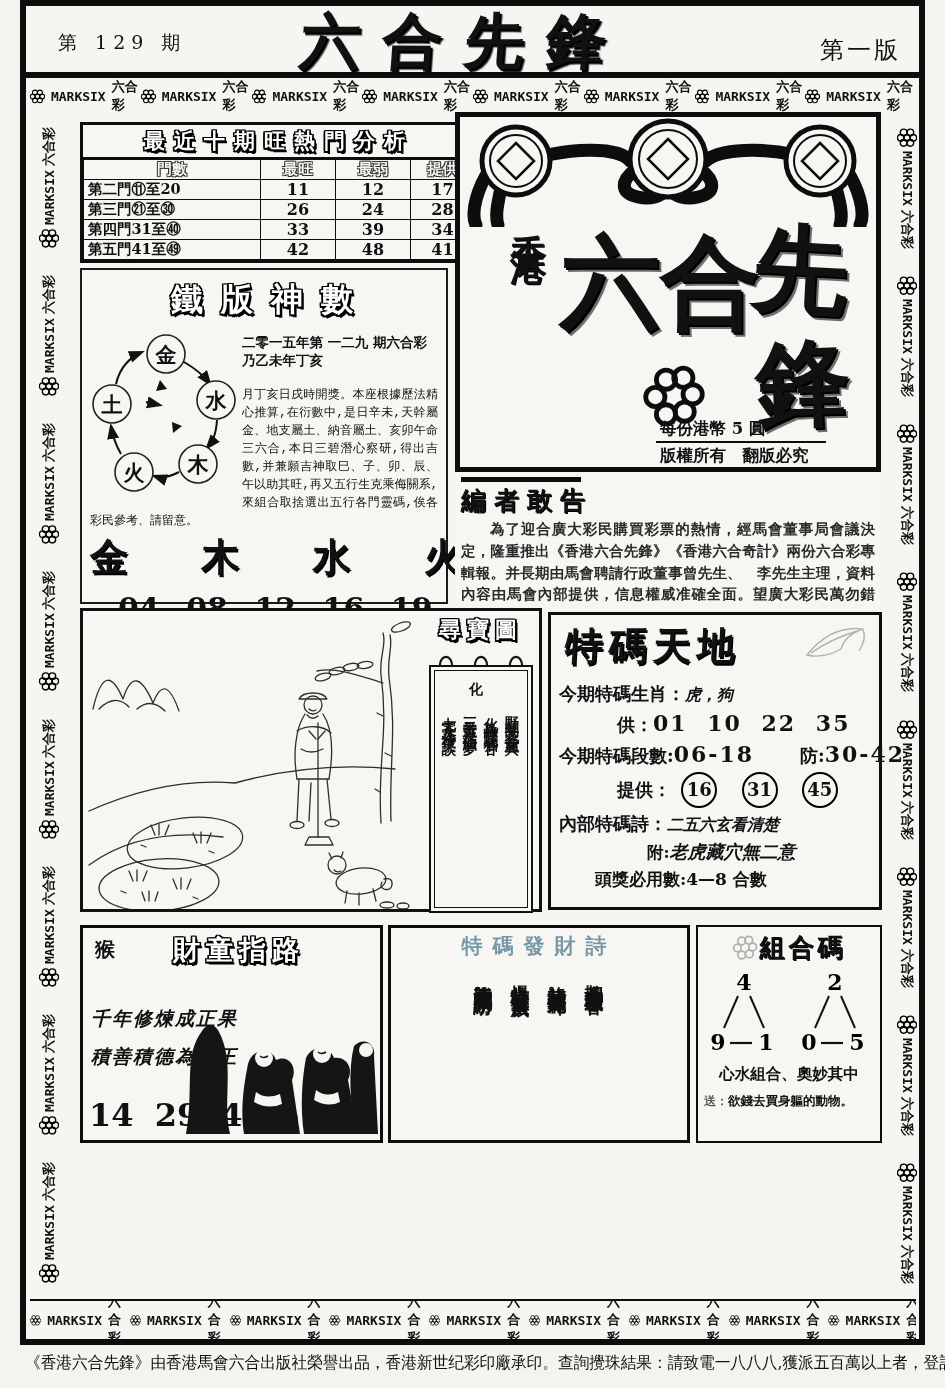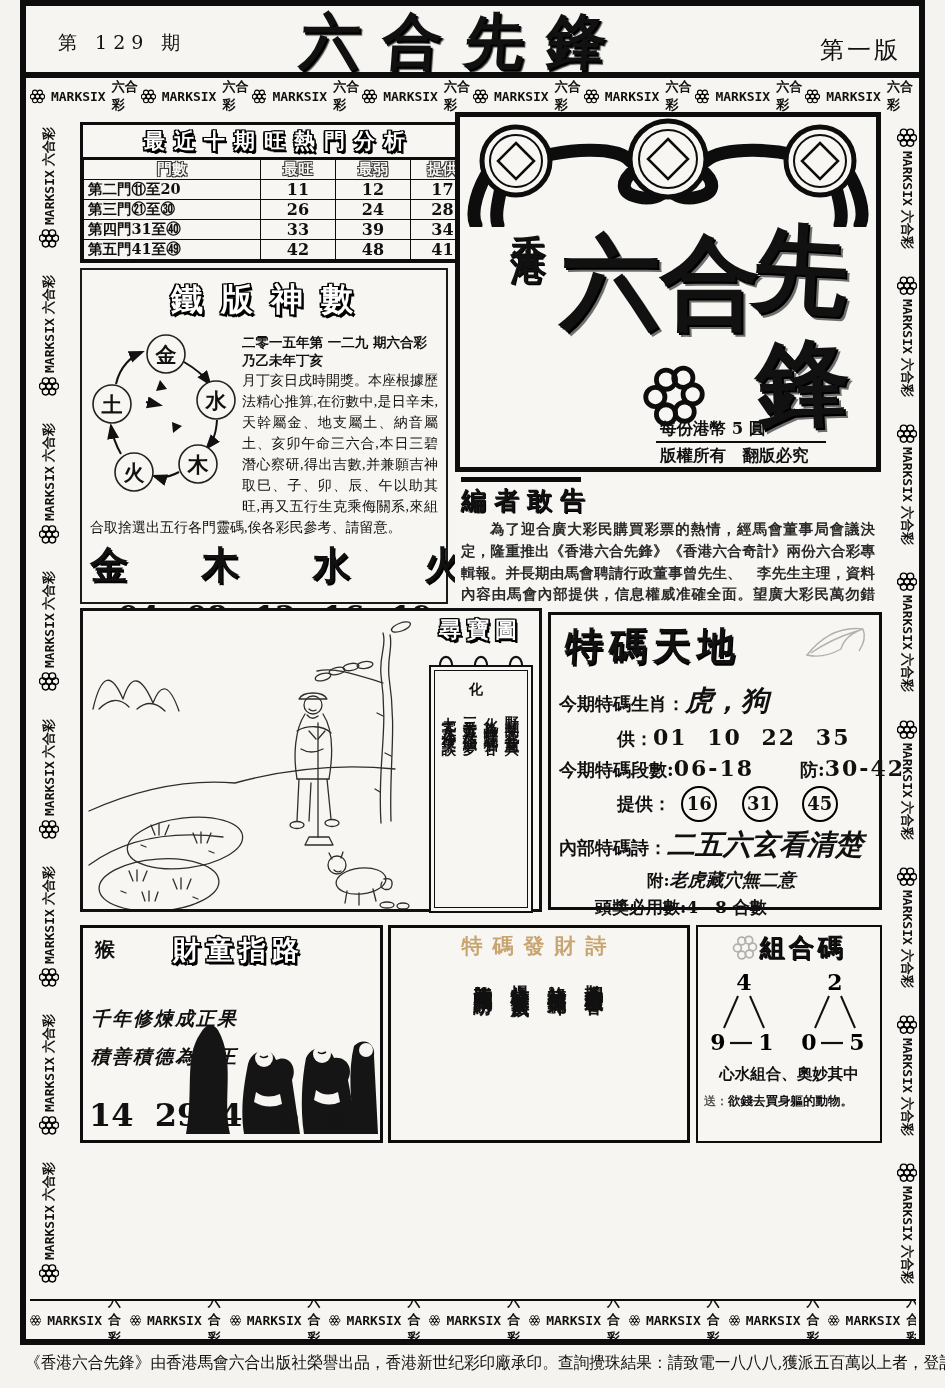--- a/index.html
+++ b/index.html
@@ -39,21 +39,21 @@
   #hot td,#hot th{border:1.5px solid #0d0d0d;padding:0 4px;height:19px;font-size:15px;}
   #hot th{font-weight:bold;}
   #hot .gate{font-size:14.5px;text-align:left;font-weight:bold;}
   #hot .num{text-align:center;font-weight:bold;font-size:16px;}
 
   
   #iron{left:80px;top:268px;width:368px;height:336px;border:2px solid #1a1a1a;padding:4px 8px;}
   #iron .title{text-align:center;font-size:32px;letter-spacing:18px;padding:4px 0 2px 14px;}
   #iron .diagram{float:left;width:150px;height:182px;margin:4px 2px 0 0;}
   #iron .dateline{font-family:"DejaVu Serif",serif;font-size:13.5px;font-weight:bold;margin-top:10px;}
-  #iron .body{font-family:Liberation Serif, serif;font-size:14px;line-height:1.5;text-align:justify;}
+  #iron .body{font-family:Liberation Mono, monospace;font-size:12px;line-height:1.5;text-align:justify;margin-top:16px;}
   #iron .elems{clear:both;text-align:center;font-size:38px;font-weight:bold;letter-spacing:30px;margin-top:2px;text-shadow:1.5px 1.5px 0 #000;white-space:nowrap;}
   #iron .nums{font-family:"DejaVu Serif",serif;font-size:30px;font-weight:bold;word-spacing:16px;padding-left:28px;margin-top:8px;}
 
   
   #logo{left:455px;top:112px;width:426px;height:360px;border:5px solid #0d0d0d;}
   #logo .banner{position:absolute;left:0;top:0;width:416px;height:110px;}
   #logo .region{position:absolute;left:44px;top:88px;writing-mode:vertical-rl;font-size:36px;font-weight:bold;letter-spacing:14px;font-family:"DejaVu Serif",serif;text-shadow:1px 1px 0 #000;}
   .logoch{position:absolute;font-weight:bold;font-family:"DejaVu Serif",serif;text-shadow:2px 2px 0 #000,4px 4px 0 rgba(0,0,0,.55);}
   #lg1{left:100px;top:100px;font-size:100px;}
   #lg2{left:200px;top:100px;font-size:100px;}
@@ -79,39 +79,39 @@
   #treasure .panel{border:2px solid #111;height:238px;margin-top:-4px;padding:3px;background:#f7f6f2;}
   #treasure .panel-in{border:1.5px solid #111;height:100%;box-sizing:border-box;position:relative;padding-top:34px;}
   #treasure .hint{position:absolute;top:10px;left:34px;font-size:14px;font-weight:bold;font-family:"DejaVu Serif",serif;}
   #treasure .vpoem{writing-mode:vertical-rl;font-family:"DejaVu Serif",serif;font-size:14.5px;font-weight:bold;line-height:21px;margin:0 auto;height:180px;letter-spacing:4px;}
 
   
   #special{left:548px;top:612px;width:334px;height:298px;border:3px solid #0d0d0d;padding:2px 8px;}
   #special .leaf{position:absolute;right:8px;top:6px;opacity:.65;}
   #special .title{font-size:38px;font-weight:bold;letter-spacing:6px;font-family:"DejaVu Serif",serif;text-shadow:1.5px 1.5px 0 #000;transform:skewX(-3deg);padding:4px 0 6px 6px;}
   #special .row{font-family:"DejaVu Serif",serif;font-size:18px;font-weight:bold;margin:4px 0;white-space:nowrap;}
-  #special .brush{font-style:italic;font-size:28px;}
+  #special .brush{font-style:italic;font-size:16px;}
   #special .bignum{font-size:22px;letter-spacing:2px;word-spacing:10px;}
   #special .circ{display:inline-block;width:32px;height:32px;border:2.5px solid #000;border-radius:50%;text-align:center;line-height:32px;font-size:18px;font-weight:bold;margin:0 14px 0 4px;font-style:normal;}
   #special .ctr{padding-left:58px;}
   #special .ctr2{padding-left:88px;font-size:16.5px;}
   #special .ctr3{padding-left:36px;font-size:17px;}
 
   
   #guide{left:80px;top:925px;width:303px;height:218px;border:3px solid #0d0d0d;}
   #guide .zod{position:absolute;left:12px;top:8px;font-size:20px;font-weight:bold;font-family:"DejaVu Serif",serif;}
   #guide .title{position:absolute;left:90px;top:4px;font-size:27px;letter-spacing:6px;}
   #guide .l1{position:absolute;left:8px;top:78px;font-size:19px;font-weight:bold;font-family:"DejaVu Serif",serif;font-style:italic;letter-spacing:2px;}
   #guide .l2{position:absolute;left:8px;top:116px;font-size:19px;font-weight:bold;font-family:"DejaVu Serif",serif;font-style:italic;letter-spacing:2px;}
   #guide .nums{position:absolute;left:6px;top:168px;font-size:32px;font-weight:bold;font-family:"DejaVu Serif",serif;word-spacing:10px;}
   #guide .figs{position:absolute;right:2px;bottom:2px;}
 
   
   #wpoem{left:388px;top:925px;width:302px;height:218px;border:3px solid #0d0d0d;}
-  #wpoem .ghost{text-align:center;font-size:21px;letter-spacing:10px;color:#a16207;opacity:.55;filter:blur(.4px);margin-top:4px;font-weight:bold;}
+  #wpoem .ghost{text-align:center;font-size:21px;letter-spacing:10px;color:#0c4a6e;opacity:.55;filter:blur(.4px);margin-top:4px;font-weight:bold;}
   #wpoem .vlines{writing-mode:vertical-rl;height:168px;margin:10px auto 0;font-family:"DejaVu Serif",serif;font-size:19px;font-weight:bold;line-height:37px;letter-spacing:2px;}
 
   
   #combo{left:696px;top:925px;width:186px;height:218px;border:2.5px solid #0d0d0d;}
   #combo .trow{display:flex;align-items:center;justify-content:center;gap:2px;margin-top:4px;}
   #combo .stamp{opacity:.28;}
   #combo .title{font-size:25px;font-weight:bold;letter-spacing:4px;font-family:"DejaVu Serif",serif;text-shadow:1px 1px 0 #000;}
   #combo .tris{display:flex;justify-content:space-around;margin-top:6px;}
   #combo .slogan{text-align:center;font-size:15.5px;font-weight:bold;font-family:"DejaVu Serif",serif;margin-top:8px;white-space:nowrap;}
   #combo .gift{font-size:12.5px;font-weight:bold;font-family:"DejaVu Serif",serif;margin:8px 0 0 6px;white-space:nowrap;}

